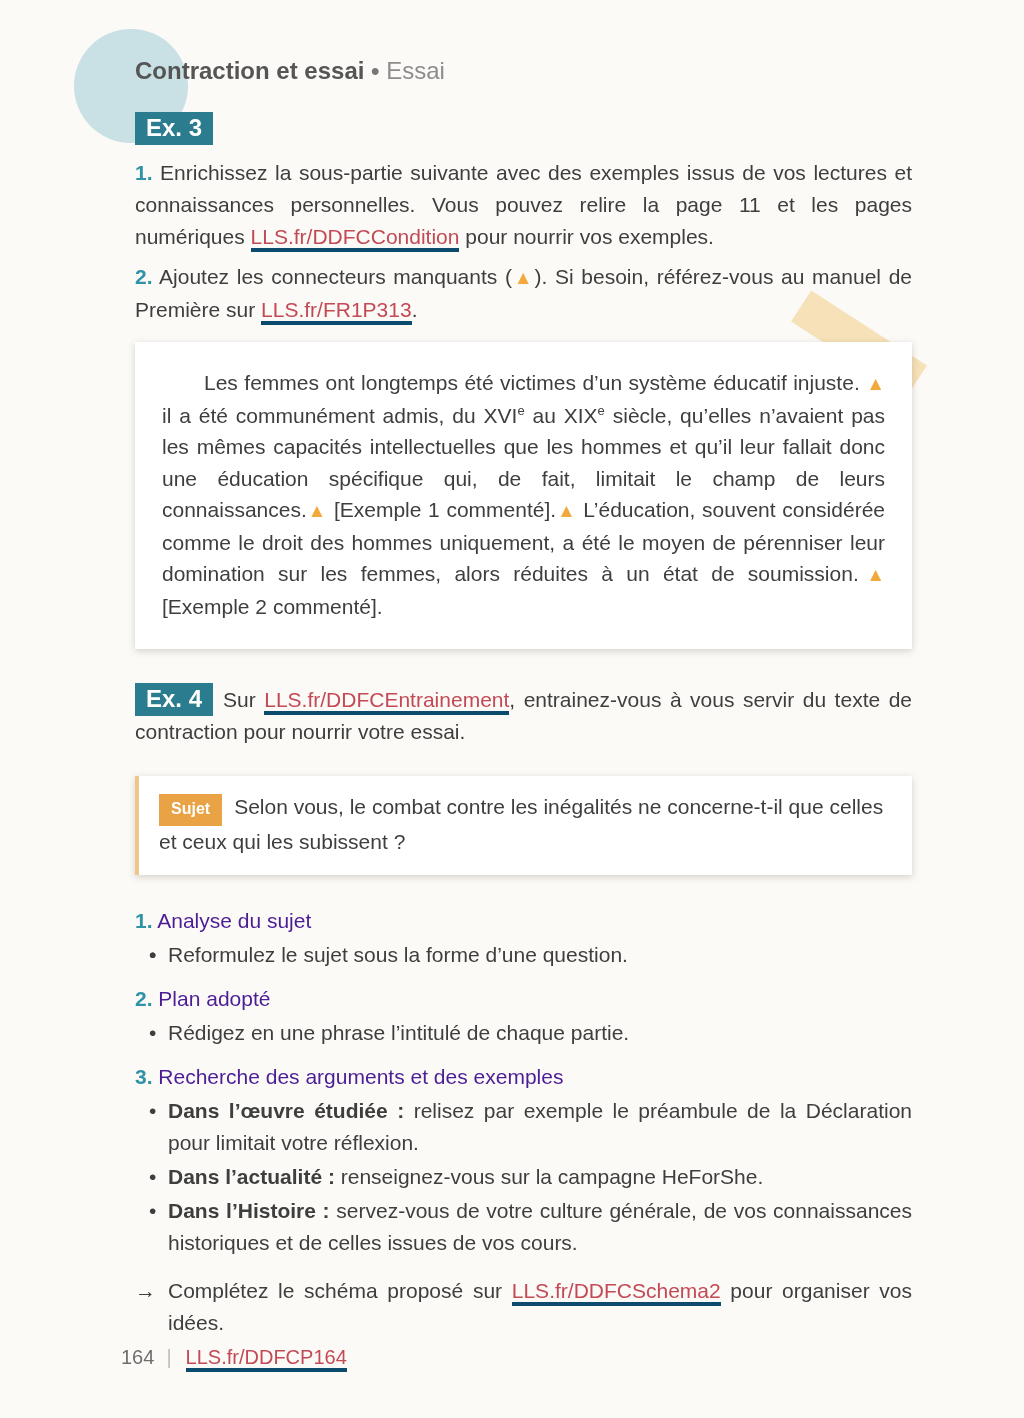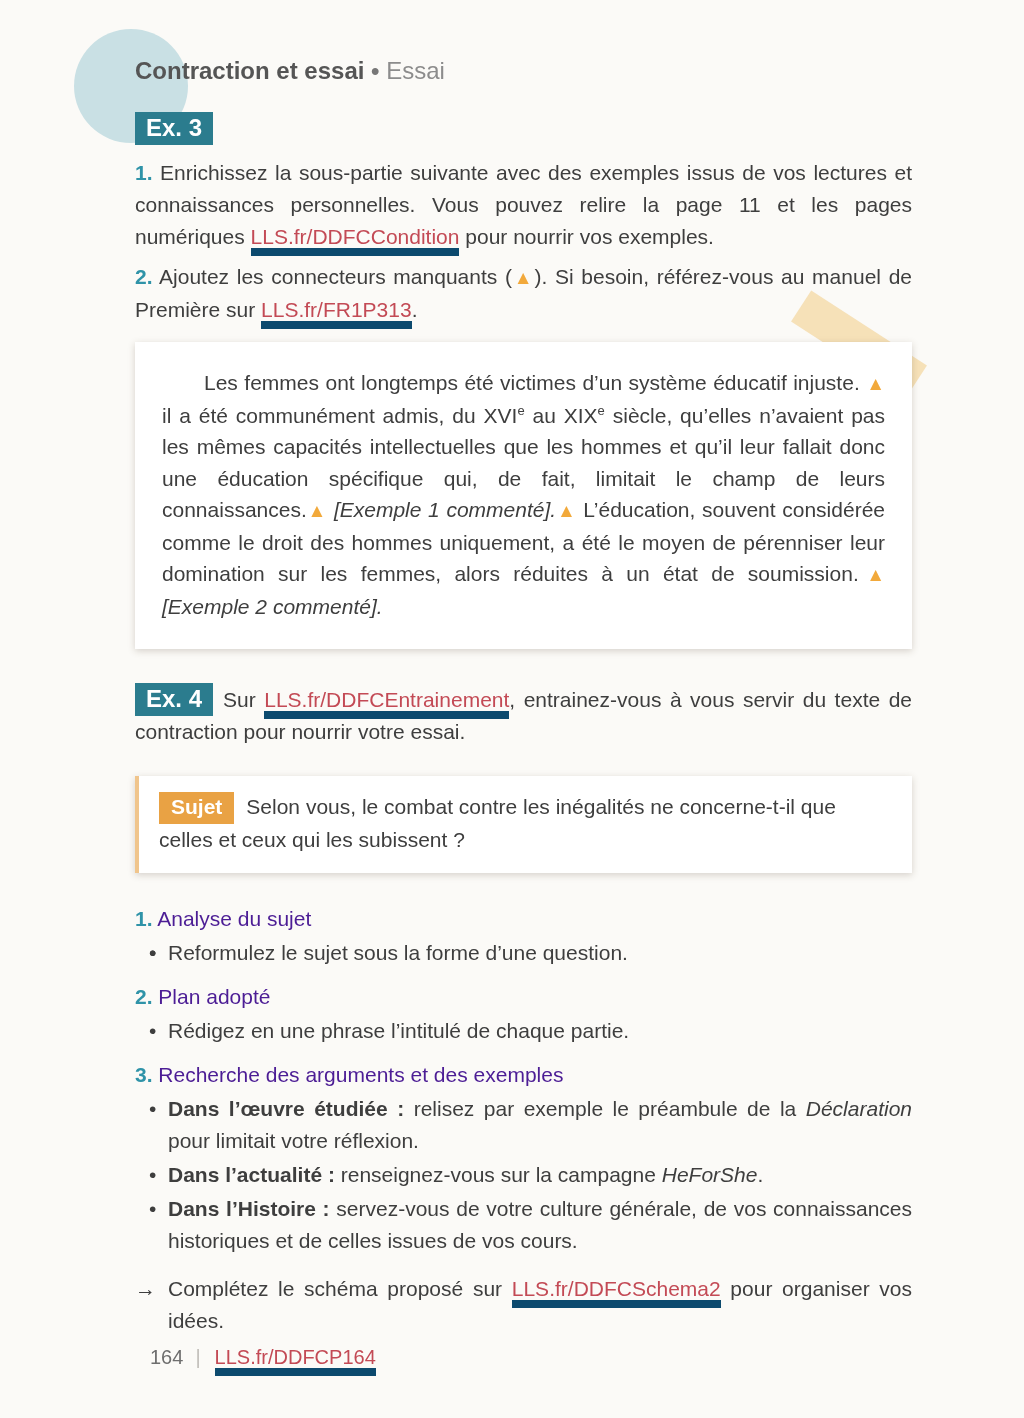--- a/index.html
+++ b/index.html
@@ -27,63 +27,63 @@
   }
   .ex3-badge-row { margin-top:26px; }
   .num-teal { color:#2F93A8; font-weight:700; }
   .teal-head { color:#4c1d95; }
   .para { text-align:justify; }
   .item1 { margin-top:12px; }
   .item2 { margin-top:8px; }
 
   .link {
     color:#C34A55; text-decoration:none;
-    border-bottom:8px solid #0c4a6e; cursor:pointer;
+    border-bottom:4px solid #0c4a6e; cursor:pointer;
   }
   .tri { color:#F2A93B; font-size:19px; }
 
   .quote-wrap { position:relative; margin-top:16px; }
   .quote-box {
     background:#ffffff; box-shadow:0 2px 7px rgba(80,65,45,0.22);
     padding:25px 27px 27px; position:relative;
   }
   .quote-box .para { text-indent:42px; line-height:31.5px; }
   .tape {
     position:absolute; top:-17px; right:-16px; width:138px; height:37px;
     background:#F5DDAF; opacity:0.88; transform:rotate(33deg);
   }
-  .italic { font-style:italic; }
+  .italic { }
   sup { font-size:13px; line-height:0; vertical-align:super; }
 
   .ex4-para { margin-top:34px; }
   .ex5-para { margin-top:30px; }
   .ex-badge.inline { margin-right:10px; }
 
   .sujet-box {
     margin-top:28px; background:#ffffff; border-left:4px solid #F0C58C;
     box-shadow:0 2px 7px rgba(80,65,45,0.22); padding:15px 20px 17px;
   }
   .sujet-badge {
     display:inline-block; background:#E9A244; color:#ffffff; font-weight:700;
-    font-size:21px; line-height:26px; padding:2px 12px 4px; margin-right:12px;
+    font-size:16px; line-height:26px; padding:2px 12px 4px; margin-right:12px;
   }
 
   .step-head { margin-top:30px; }
   .step-head.tight { margin-top:12px; }
   .bullet {
     position:relative; padding-left:33px; text-align:justify; margin-top:2px;
   }
   .bullet .dot { position:absolute; left:14px; color:#3E3E3E; }
   .bold { font-weight:700; }
 
   .conclusion { position:relative; padding-left:33px; margin-top:16px; text-align:justify; }
   .conclusion .arrow-glyph { position:absolute; left:0; color:#3E3E3E; }
 
   .page-footer {
-    position:absolute; left:150px; top:1341px; font-size:20px; color:#6E6E6E;
+    position:absolute; left:121px; top:1341px; font-size:20px; color:#6E6E6E;
   }
   .footer-divider { color:#C0BDB8; margin:0 14px 0 12px; }
 </style>
 </head>
 <body>
 
 <div class="page">
   <div class="circle-deco"></div>
 
   <div class="content">

